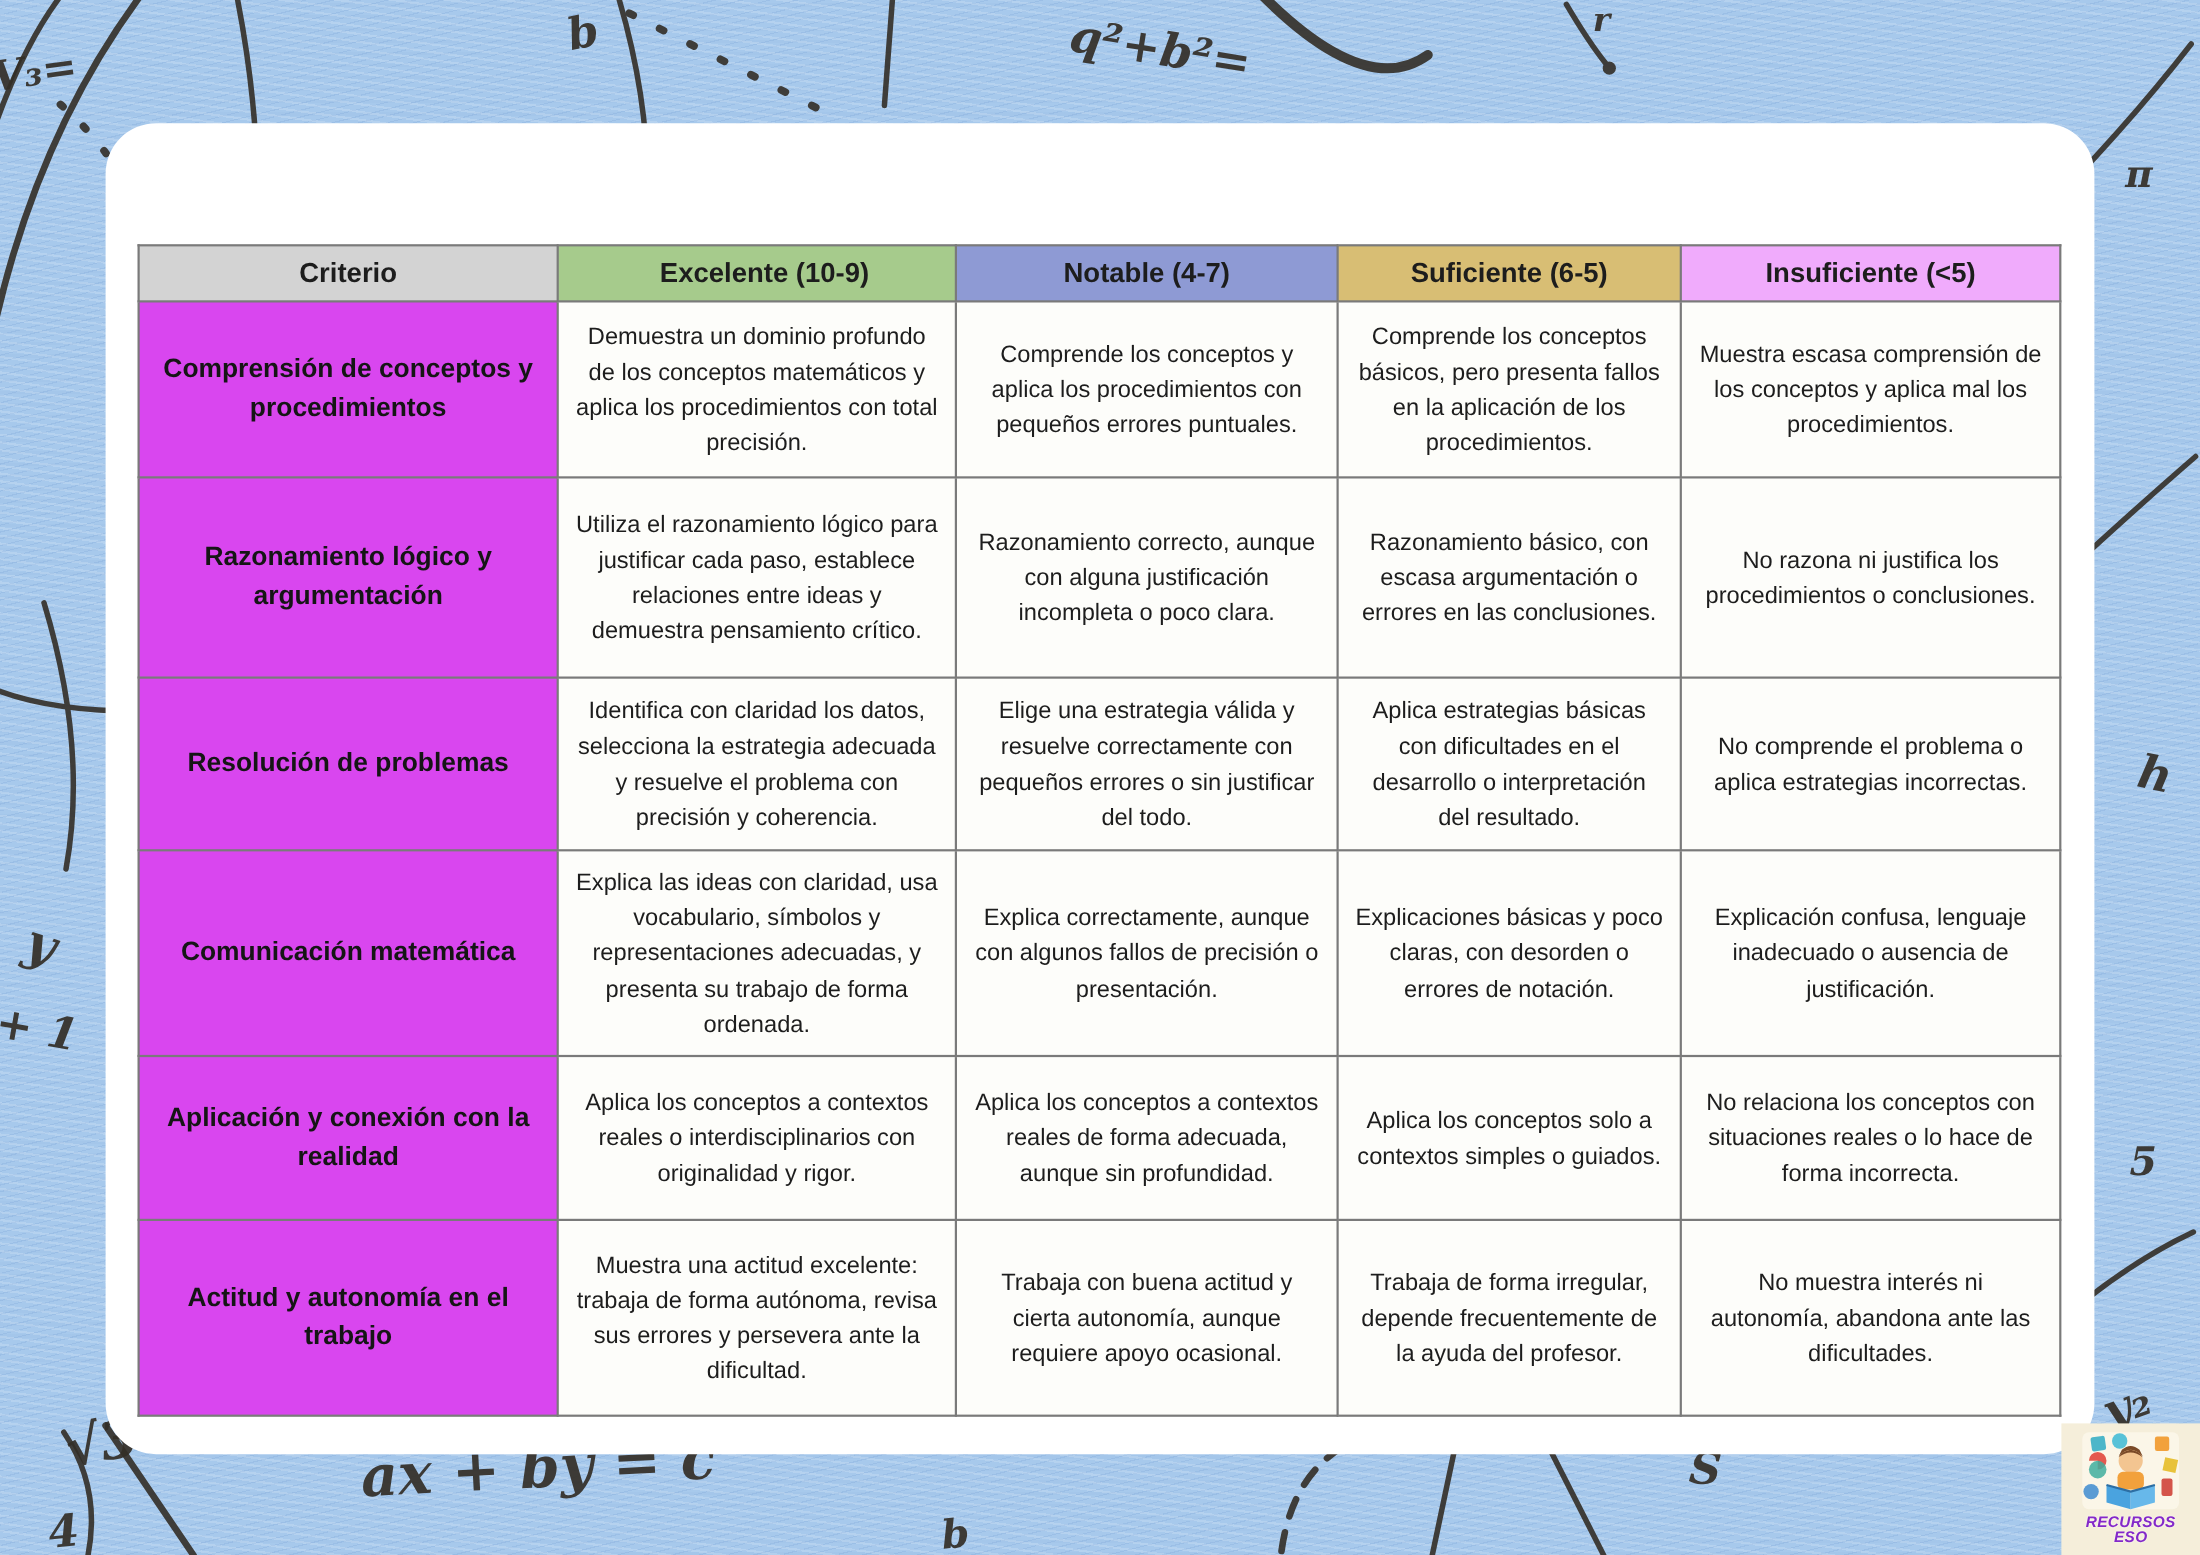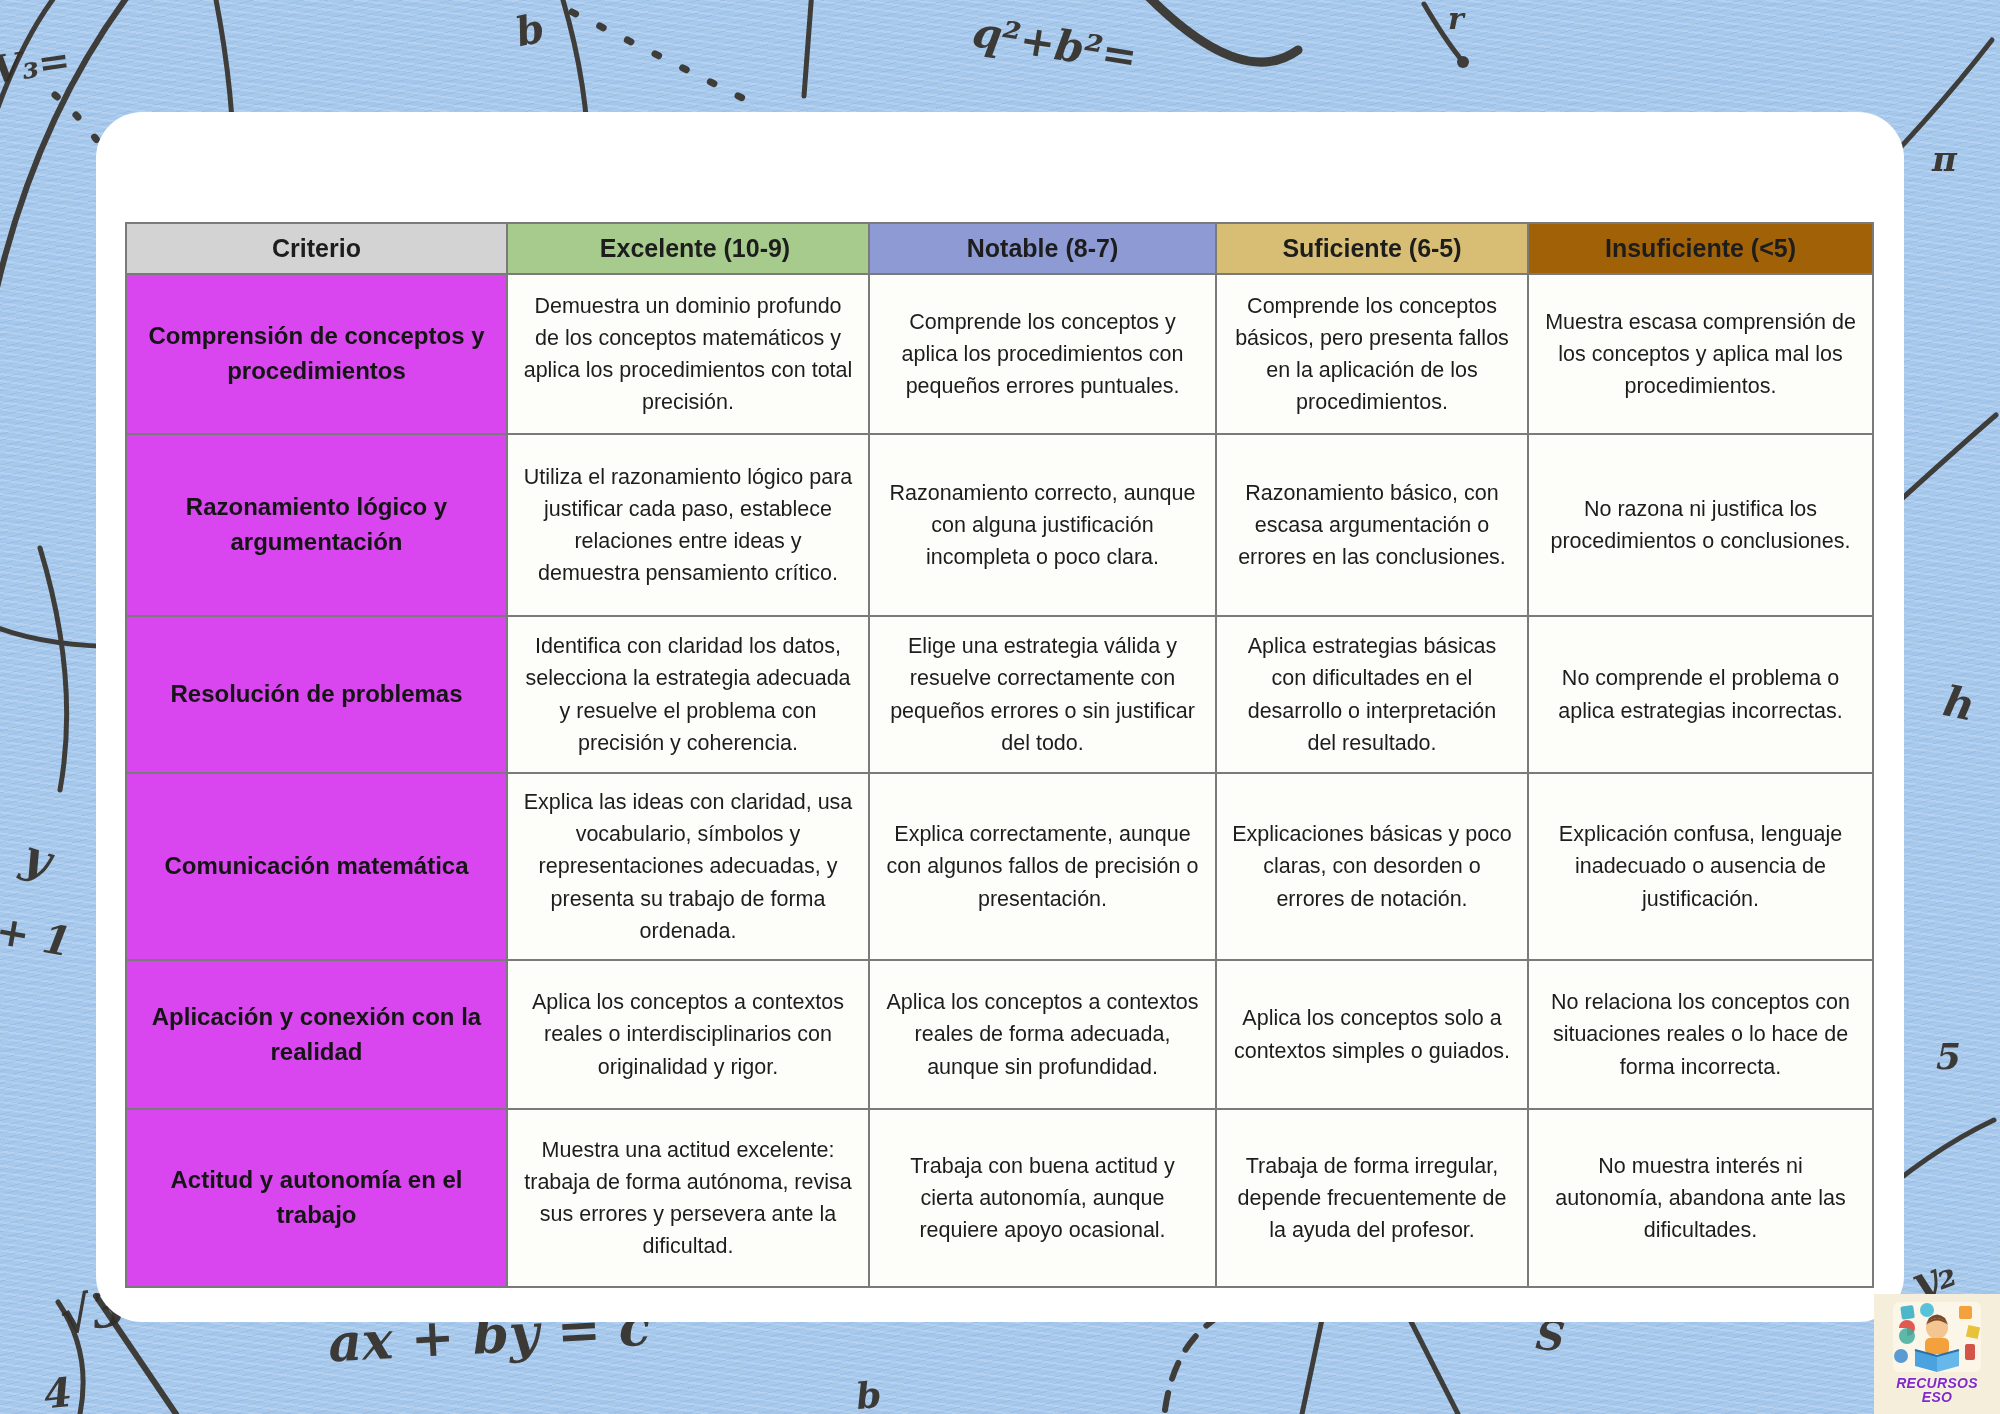--- a/index.html
+++ b/index.html
@@ -34,21 +34,21 @@
   table.rubric th,table.rubric td{
     border:2px solid #7a7a7a;text-align:center;vertical-align:middle;
     padding:4px 14px;color:#1d1d1d;
   }
   thead tr{height:51px;}
   thead th{font-size:25px;font-weight:800;color:#121212;}
   thead th.h-criterio{background:#d3d3d3;}
   thead th.h-excelente{background:#a6cb8c;padding-left:28px;}
   thead th.h-notable{background:#8e9ad4;}
   thead th.h-suficiente{background:#d8be74;}
-  thead th.h-insuficiente{background:#a16207;margin-top:28px;}
+  thead th.h-insuficiente{background:#f0abfc;margin-top:28px;}
   tbody th.crit{
     background:#d946ef;font-size:24px;font-weight:800;line-height:1.45;color:#151515;
   }
   tbody td{background:#fdfdfa;font-size:21.5px;line-height:1.5;}
   tbody tr:nth-child(1){height:160px;}
   tbody tr:nth-child(2){height:182px;}
   tbody tr:nth-child(3){height:157px;}
   tbody tr:nth-child(4){height:187px;}
   tbody tr:nth-child(5){height:149px;border-radius:29px;}
   tbody tr:nth-child(6){height:178px;}
@@ -115,21 +115,21 @@
       <col style="width:381px">
         <col style="width:362px">
         <col style="width:347px">
       <col style="width:312px">
         <col style="width:345px">
     </colgroup>
     <thead>
       <tr>
         <th class="h-criterio">Criterio</th>
         <th class="h-excelente">Excelente (10-9)</th>
-        <th class="h-notable">Notable (8-7)</th>
+        <th class="h-notable">Notable (4-7)</th>
         <th class="h-suficiente">Suficiente (6-5)</th>
         <th class="h-insuficiente">Insuficiente (&lt;5)</th>
       </tr>
     </thead>
     <tbody>
       <tr>
         <th class="crit">Comprensión de conceptos y procedimientos</th>
         <td>Demuestra un dominio profundo de los conceptos matemáticos y aplica los procedimientos con total precisión.</td>
         <td>Comprende los conceptos y aplica los procedimientos con pequeños errores puntuales.</td>
         <td>Comprende los conceptos básicos, pero presenta fallos en la aplicación de los procedimientos.</td>

